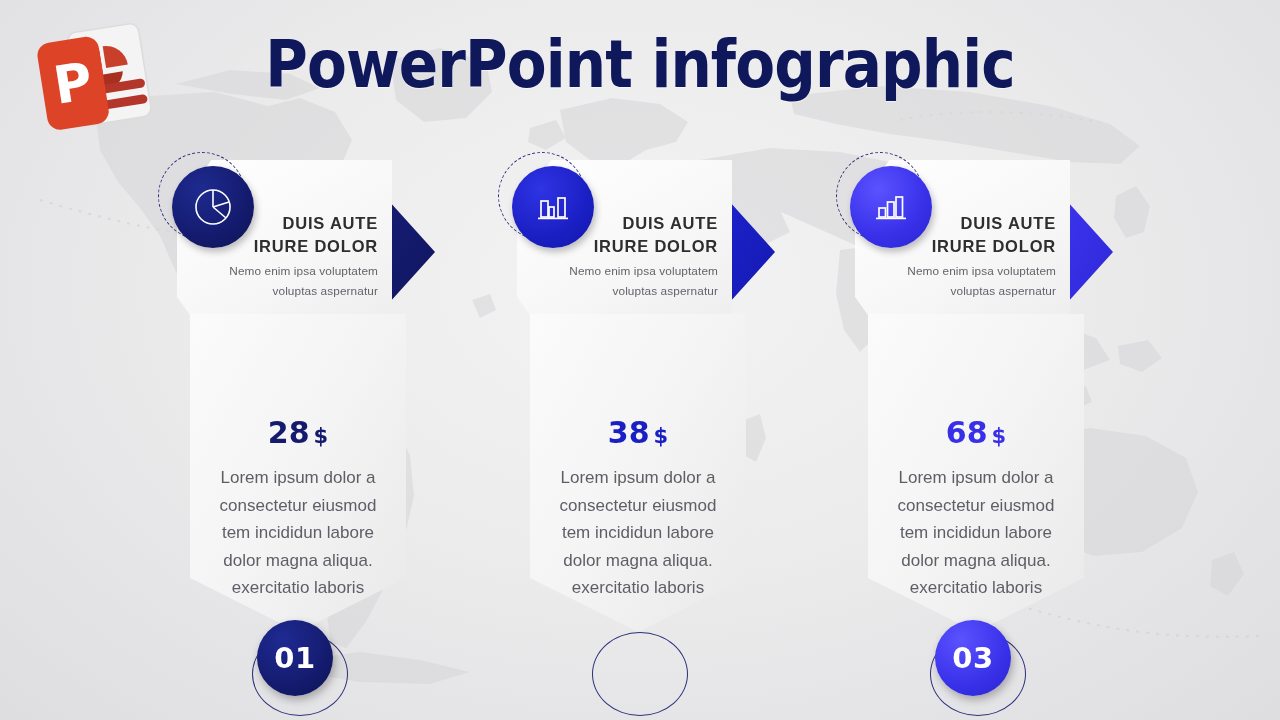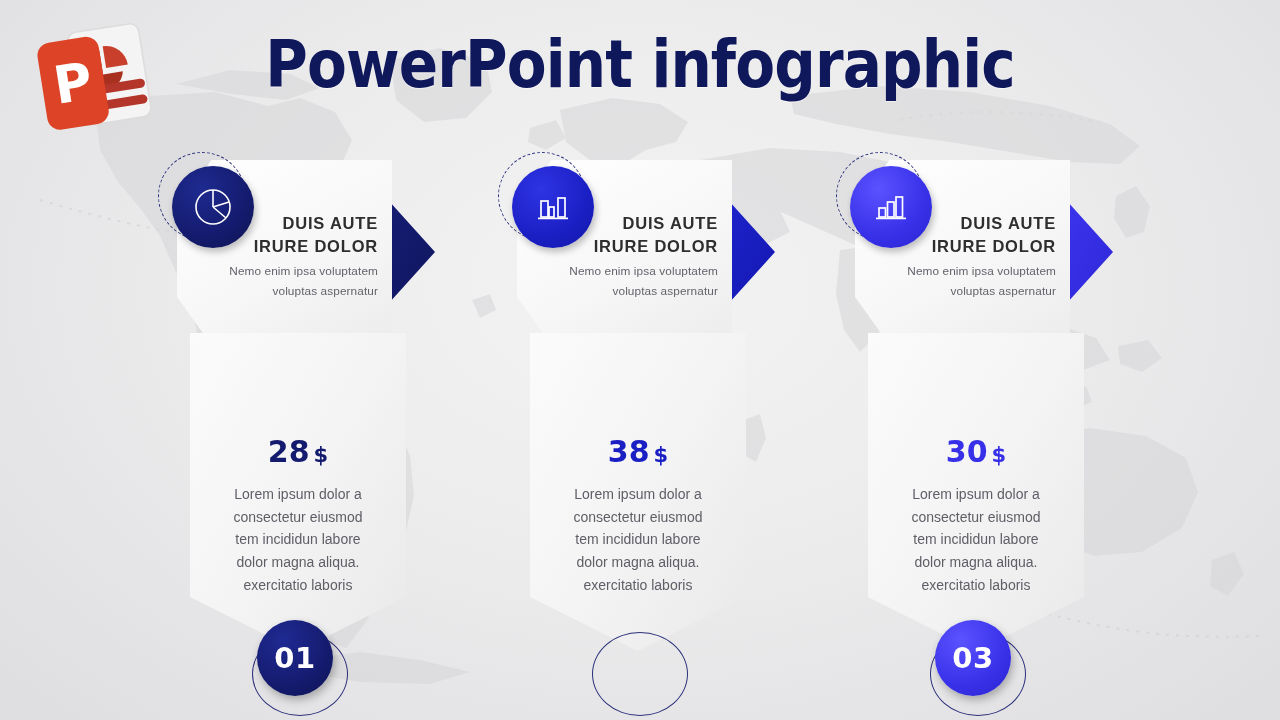--- a/index.html
+++ b/index.html
@@ -99,40 +99,40 @@
     width: 82px; height: 82px;
     border-radius: 50%;
     display: flex; align-items: center; justify-content: center;
     box-shadow: 2px 4px 7px rgba(0,0,0,0.25);
   }
   .icon-circle svg { display: block; }
 
   
   .ribbon {
     position: absolute;
-    left: 78px; top: 333px;
+    left: 78px; top: 314px;
     width: 216px; height: 318px;
     background: linear-gradient(120deg, #fbfbfb 0%, #f4f4f4 50%, #e9e9ea 100%);
     clip-path: polygon(0% 0%, 100% 0%, 100% 83%, 50% 100%, 0% 83%);
     filter: drop-shadow(2px 4px 6px rgba(0,0,0,0.16));
     padding-top: 104px;
     text-align: center;
   }
   .amount {
     font-family: "DejaVu Sans", sans-serif;
     font-size: 30px;
     font-weight: bold;
     letter-spacing: 0px;
     line-height: 1;
   }
   .amount .cur { font-size: 21px; margin-left: 4px; }
   .ribbon-body {
     margin-top: 16px;
     font-family: "Liberation Sans", sans-serif;
-    font-size: 14px;
+    font-size: 17px;
     color: #5e5e66;
     line-height: 1.62;
     padding: 0 16px;
   }
 
   
   .badge-wrap { position: absolute; left: 138px; top: 620px; width: 100px; height: 100px; }
   .badge-ring {
     position: absolute; left: 2px; top: 12px;
     width: 96px; height: 84px;
@@ -346,21 +346,21 @@
               <rect x="27" y="12" width="6.5" height="20"></rect>
               <line x1="7" y1="33.4" x2="37" y2="33.4"></line>
             </g>
           </svg>
         </span>
       </div>
     </div>
 
     <div class="ribbon">
       <div class="amount" style="color:#3730e8">
-        <span>30</span><span class="cur">$</span>
+        <span>68</span><span class="cur">$</span>
       </div>
       <div class="ribbon-body">
         <div>Lorem ipsum dolor a</div>
         <div>consectetur eiusmod</div>
         <div>tem incididun labore</div>
         <div>dolor magna aliqua.</div>
         <div>exercitatio laboris</div>
       </div>
     </div>
 

